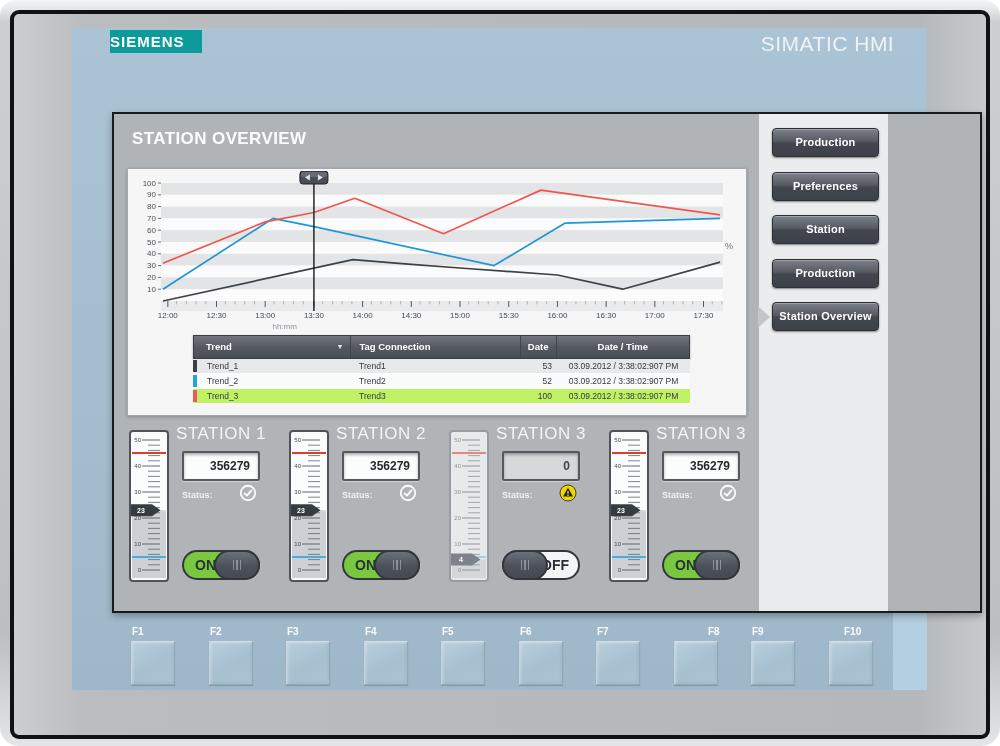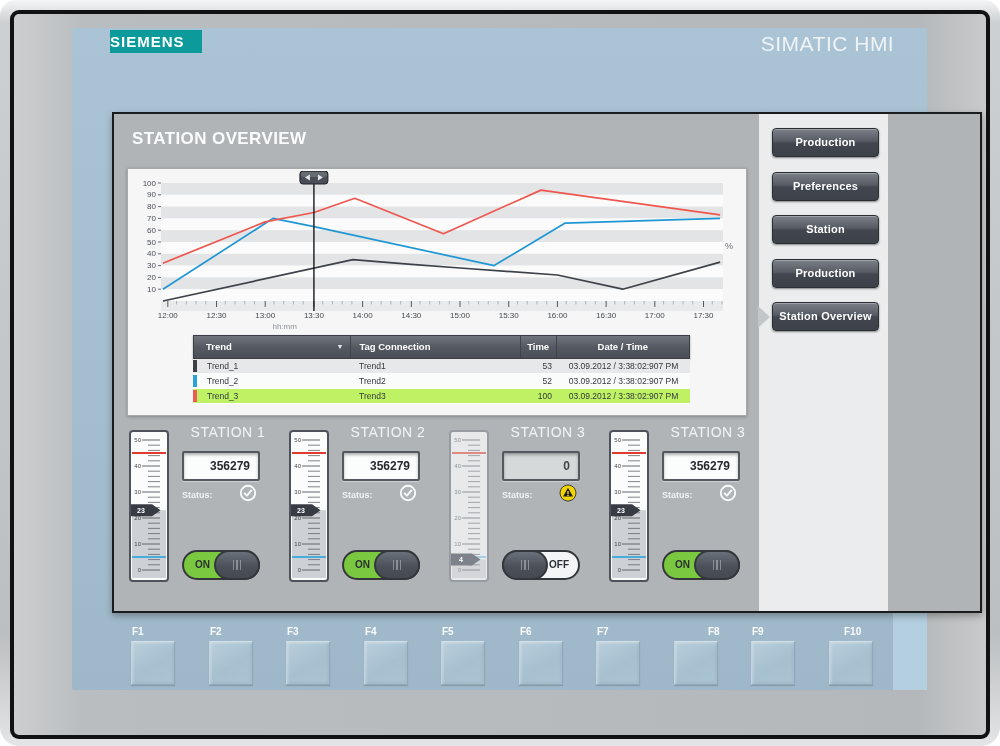--- a/index.html
+++ b/index.html
@@ -34,37 +34,37 @@
   .tbl{position:absolute;left:65px;top:166px;width:497px;}
   .tbl-head{display:flex;height:24px;background:linear-gradient(180deg,#70757e,#555a62 50%,#4a4f57);
     border:1px solid #3a3e44;box-sizing:border-box;box-shadow:0 1px 2px rgba(0,0,0,.35);}
   .hc{color:#fff;font-size:9.5px;font-weight:bold;line-height:22px;border-right:1px solid #3f434a;box-sizing:border-box;position:relative;}
   .hc:last-child{border-right:none;}
   .sort-arrow{position:absolute;right:7px;top:0;font-size:7px;color:#e8eaec;line-height:22px;}
   .tbl-row{display:flex;height:14px;position:relative;font-size:8.5px;color:#33373d;line-height:14px;border-bottom:1px solid #fdfdfe;}
   .row-chip{position:absolute;left:0;top:1px;bottom:1px;width:4px;}
   .rc{box-sizing:border-box;}
   .station{position:absolute;top:310px;width:155px;height:178px;}
-  .st-title{position:absolute;left:44px;top:0;width:96px;text-align:center;font-size:14px;color:#f2f4f5;letter-spacing:.5px;white-space:nowrap;margin-left:7px;}
+  .st-title{position:absolute;left:44px;top:0;width:96px;text-align:center;font-size:17px;color:#f2f4f5;letter-spacing:.5px;white-space:nowrap;}
   .st-slider{position:absolute;left:0;top:6px;width:40px;height:152px;cursor:pointer;}
   .disp{position:absolute;left:53px;top:27px;width:78px;height:30px;background:#fbfcfc;border:2px solid #54585f;border-radius:2px;
     box-sizing:border-box;box-shadow:inset 0 2px 3px rgba(0,0,0,.3),0 1px 1px rgba(255,255,255,.4);
     color:#26292d;font-size:12px;font-weight:bold;text-align:right;line-height:26px;padding-right:8px;}
   .disp.disabled{background:#d6d9da;color:#42464b;}
   .st-status{position:absolute;left:53px;top:66px;font-size:9px;font-weight:bold;color:#f0f2f3;}
   .st-icon{position:absolute;left:110px;top:60px;width:18px;height:18px;}
   .toggle{position:absolute;left:53px;top:126px;width:78px;height:30px;border-radius:15px;box-sizing:border-box;border:2px solid #33373c;cursor:pointer;}
   .toggle.on{background:#79c840;}
   .toggle.off{background:#f4f5f6;}
   .knob{position:absolute;top:-2px;width:46px;height:30px;border:2px solid #33373c;border-radius:15px;box-sizing:border-box;
     background:linear-gradient(180deg,#6b717b,#4b5059 55%,#444952);display:flex;align-items:center;justify-content:center;gap:2px;}
   .toggle.on .knob{right:-2px;}
   .toggle.off .knob{left:-2px;}
   .knob i{display:block;width:1.5px;height:10px;background:rgba(230,235,240,.4);}
-  .tg-label{position:absolute;font-size:10px;font-weight:bold;color:#2c3035;line-height:26px;}
+  .tg-label{position:absolute;font-size:14px;font-weight:bold;color:#2c3035;line-height:26px;}
   .toggle.on .tg-label{left:11px;}
   .toggle.off .tg-label{right:9px;}
   .fkey-label{position:absolute;top:626px;font-size:10px;font-weight:bold;color:#fafcfd;}
   .fkey{position:absolute;top:641px;width:42px;height:42px;cursor:pointer;
     background:linear-gradient(150deg,#b9cedb,#a6c0d0 55%,#abc4d3);
     border:1px solid #8fa9b9;border-top-color:#d3e0e8;border-left-color:#c4d5e0;
     box-shadow:inset 1px 1px 3px rgba(255,255,255,.35),inset -1px -1px 3px rgba(0,0,0,.08),0 1px 1px rgba(0,0,0,.15);}
 </style>
 </head>
 <body>
@@ -198,21 +198,21 @@
                 <rect x="169.9185441941075" y="1" width="26" height="5" rx="2.5" fill="rgba(255,255,255,0.16)"></rect>
                 <polygon points="178.9185441941075,3.4 178.9185441941075,9.6 173.9185441941075,6.5" fill="#e2e4e6"></polygon>
                 <polygon points="186.9185441941075,3.4 186.9185441941075,9.6 191.9185441941075,6.5" fill="#e2e4e6"></polygon>
               </g>
             </svg>
           </div>
         <div class="tbl" id="trendTable">
             <div class="tbl-head">
               <div class="hc" style="width: 158px; text-align: left; padding-left: 12px;">Trend<span class="sort-arrow">▼</span></div>
               <div class="hc" style="width: 170px; text-align: left; padding-left: 8px;">Tag Connection</div>
-              <div class="hc" style="width: 36px; text-align: center; padding-left: 0px;">Time</div>
+              <div class="hc" style="width: 36px; text-align: center; padding-left: 0px;">Date</div>
               <div class="hc" style="width: 133px; text-align: center; padding-left: 0px;">Date / Time</div>
             </div>
             <div class="tbl-row" style="background: rgb(231, 232, 233);">
               <span class="row-chip" style="background: rgb(59, 64, 72);"></span>
               <span class="rc" style="width: 158px; text-align: left; padding-left: 14px;">Trend_1</span>
               <span class="rc" style="width: 170px; text-align: left; padding-left: 8px;">Trend1</span>
               <span class="rc" style="width: 36px; text-align: right; padding-left: 0px; padding-right: 5px;">53</span>
               <span class="rc" style="width: 133px; text-align: center; padding-left: 0px;">03.09.2012 / 3:38:02:907 PM</span>
             </div>
             <div class="tbl-row" style="background: rgb(250, 251, 251);">

